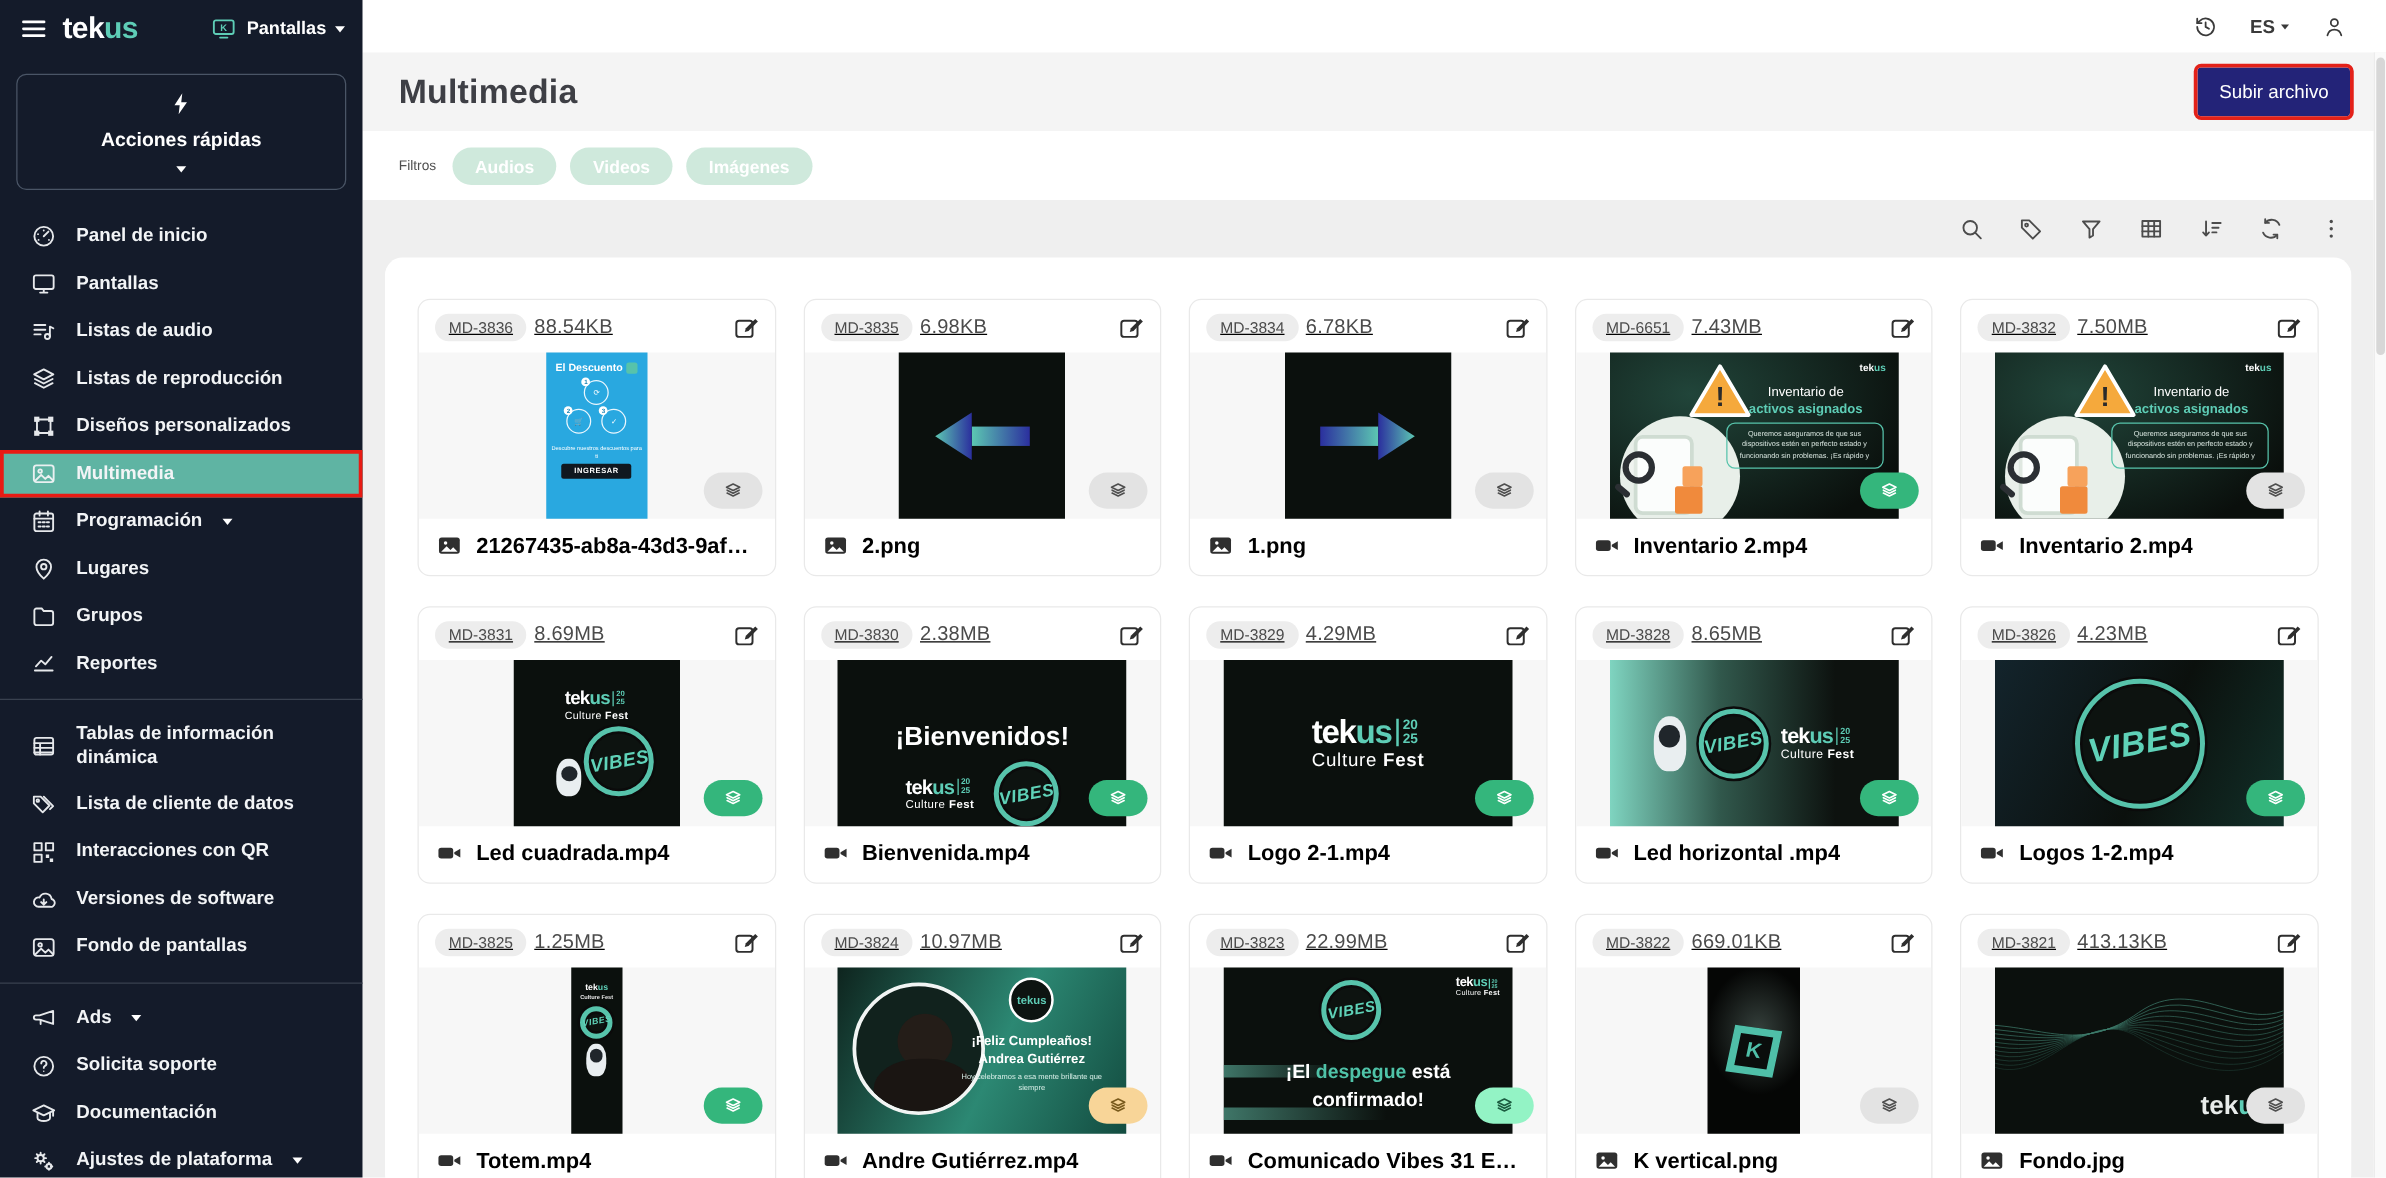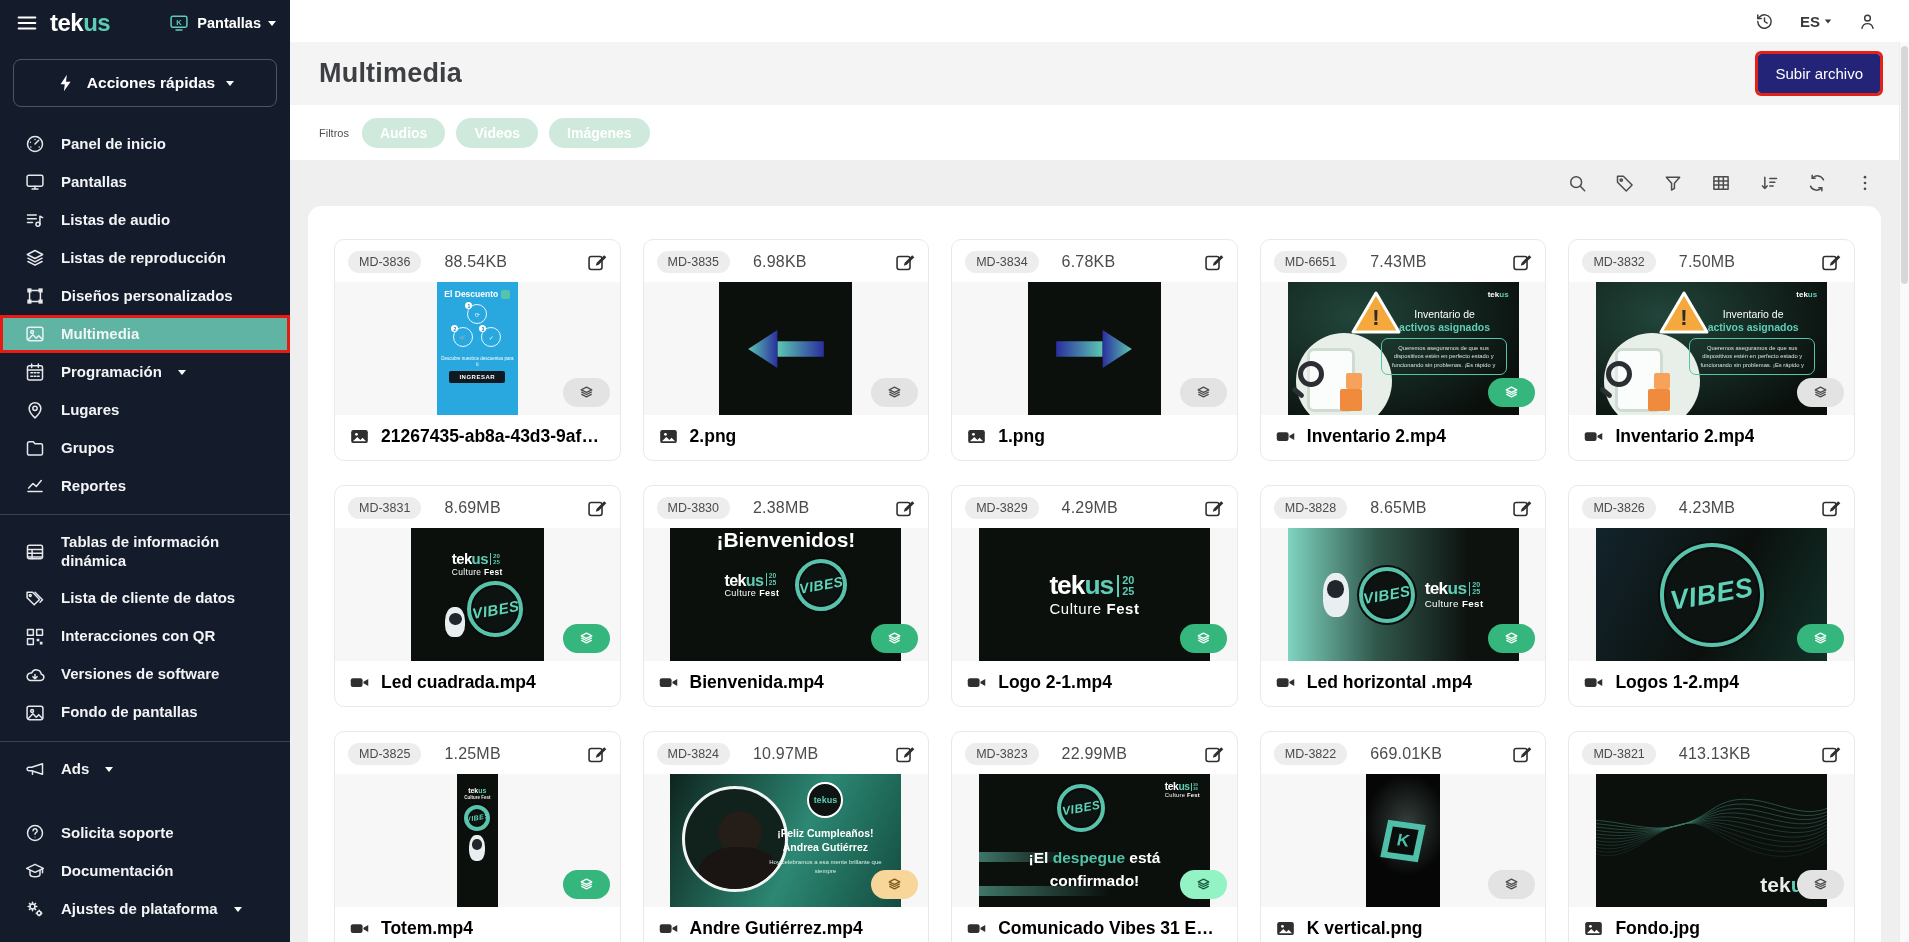--- a/index.html
+++ b/index.html
@@ -16,21 +16,21 @@
   .hamburger { color:#fff; cursor:pointer; width:22px; height:22px; }
   .logo { font-size:24px; font-weight:800; letter-spacing:-0.5px; }
   .logo .tek { color:#fff; } .logo .us { color:#5ecdb6; }
   .screens-dd { margin-left:auto; display:flex; align-items:center; gap:7px;
     font-size:14.5px; font-weight:700; cursor:pointer; }
   .screens-dd .mon { width:22px; height:20px; color:#5ecdb6; }
   .caret { width:0; height:0; border-left:4.5px solid transparent; border-right:4.5px solid transparent;
     border-top:5.5px solid #fff; display:inline-block; }
   .qa-btn { margin:16px 13px 18px; border:1px solid #4a5566; border-radius:8px;
     padding:13px 10px; display:flex; align-items:center; justify-content:center; gap:11px;
-    font-size:15.5px; font-weight:700; color:#fff; cursor:pointer; background:transparent; }
+    font-size:15.5px; font-weight:700; color:#fff; cursor:pointer; background:transparent;flex-direction:column; }
   .sb-nav { flex:0 0 auto; }
   .sb-item { display:flex; align-items:center; gap:16px; padding:9px 14px 9px 25px;
     font-size:15px; font-weight:600; color:#f2f4f6; cursor:pointer; line-height:1.25; }
   .sb-item .ic { flex:0 0 20px; opacity:.95; }
   .sb-item.active { background:#5fb4a3; outline:3px solid #e81b14; outline-offset:-3px; }
   .sb-div { height:1px; background:#39414f; margin:9px 0; }
   .sb-footer { margin-top:auto; padding-bottom:14px; }
 
   
   .main { position:absolute; left:290px; top:0; right:0; bottom:0; }
@@ -52,21 +52,21 @@
   .workarea { position:absolute; top:160px; left:0; right:10px; bottom:0; background:#efefef; }
   .toolbar { height:46px; display:flex; align-items:center; justify-content:flex-end;
     gap:28px; padding-right:24px; color:#4c4c4c; }
   .toolbar .ic { cursor:pointer; }
   .panel { position:absolute; top:46px; left:18px; right:18px; bottom:-12px;
     background:#fff; border-radius:14px; padding:33px 26px; }
   .grid { display:grid; grid-template-columns:repeat(5,1fr); gap:24px 22px; }
 
   
   .card { background:#fff; border:1px solid #e9e9e9; border-radius:10px; overflow:hidden; cursor:pointer; }
-  .card-head { display:flex; align-items:center; gap:23px; padding:11px 13px 9px; }
+  .card-head { display:flex; align-items:center; gap:6px; padding:11px 13px 9px;text-decoration:underline; }
   .md-badge { background:#ededed; border-radius:13px; padding:4px 11px; font-size:12.5px; color:#4b4b4b; }
   .fsize { font-size:16px; color:#4b4b4b; letter-spacing:.2px; }
   .edit-btn { margin-left:auto; color:#2e2e2e; width:21px; height:21px; cursor:pointer; }
   .thumb { height:133px; background:#f7f7f7; display:flex; justify-content:center; position:relative; }
   .layer-badge { position:absolute; right:10px; bottom:8px; width:47px; height:29px;
     border-radius:15px; display:flex; align-items:center; justify-content:center; cursor:pointer; }
   .layer-badge .ic { width:17px; height:17px; }
   .lb-gray   { background:#e3e3e3; color:#4f4f4f; }
   .lb-green  { background:#34b67c; color:#fff; }
   .lb-mint   { background:#93f3c5; color:#1c5c40; }
@@ -125,21 +125,21 @@
   .cf-sep { width:.14em; height:1.9em; background:#5ecdb6; margin:0 .3em 0 .35em; }
   .cf-yr  { font-size:.95em; font-weight:800; color:#5ecdb6; line-height:.95; }
   .cfsub  { font-weight:400; font-size:1.3em; margin-top:.18em; letter-spacing:.04em; }
   .cfsub b { font-weight:800; }
   .t-cfsq { width:133px; display:flex; flex-direction:column; align-items:center;
     justify-content:center; gap:5px; }
   .astro { background:#e9eef0; border-radius:45% 45% 40% 40%; position:relative; }
   .astro::after { content:""; position:absolute; left:18%; top:18%; width:64%; height:40%;
     background:#20262b; border-radius:50%; }
   .t-bienv { width:231px; display:flex; flex-direction:column; align-items:center;
-    justify-content:flex-start; gap:7px; }
+    justify-content:flex-end; gap:7px; }
   .bv-head { font-size:21px; font-weight:800; color:#fff; }
   .bv-row { display:flex; align-items:center; gap:16px; }
   .t-logowide { width:231px; display:flex; align-items:center; justify-content:center; }
   .t-ledh { width:231px; display:flex; align-items:center; justify-content:center; gap:10px;
     background:linear-gradient(90deg,#7fd4c0 0%, #31584c 38%, #0d120f 78%); }
   .t-vibeslogo { width:231px; display:flex; align-items:center; justify-content:center;
     background:linear-gradient(115deg,#13242c 0%, #0b100d 55%, #123029 100%); }
   .t-totem { width:41px; display:flex; flex-direction:column; align-items:center; gap:4px; padding-top:13px; }
   .tt-brand { font-size:7px; font-weight:800; color:#fff; line-height:1.2; text-align:center; }
   .tt-brand .us { color:#5ecdb6; }

